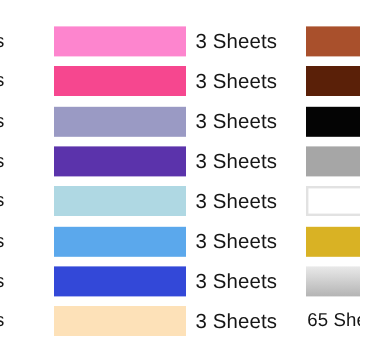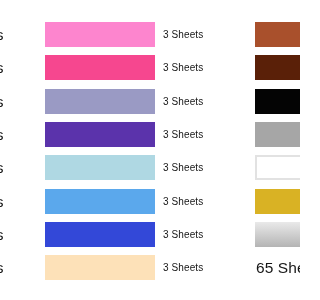--- a/index.html
+++ b/index.html
@@ -59,21 +59,21 @@
   }
 
   
   .col-mid-label {
     position: absolute;
     left: 163px;
     top: 0;
     width: 86px;
     height: 27px;
     line-height: 27px;
-    font-size: 10px;
+    font-size: 17px;
     letter-spacing: 0.1px;
     white-space: nowrap;
     color: #161616;
   }
 
   
   .swatch-right {
     position: absolute;
     left: 255px;
     top: 1px;

